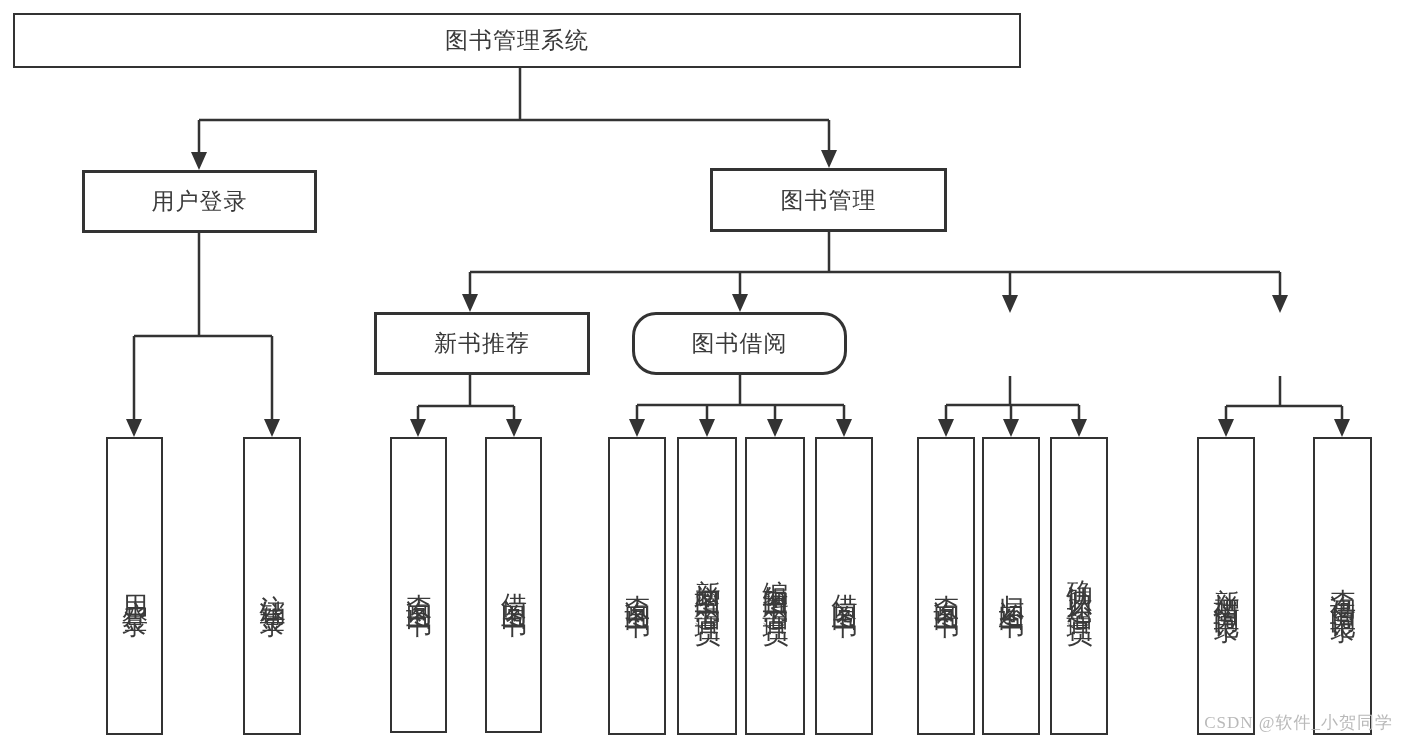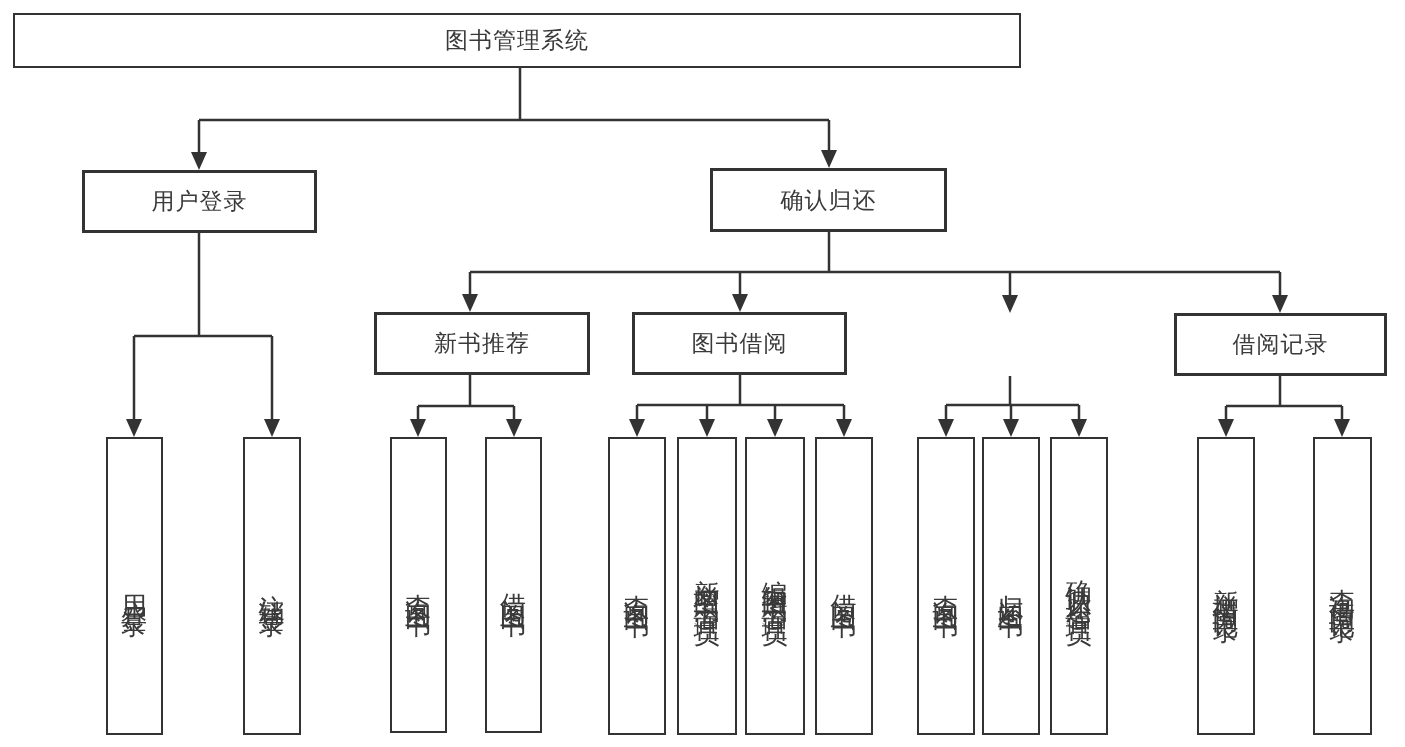--- a/index.html
+++ b/index.html
@@ -8,20 +8,21 @@
     --bg:#ffffff;
     --watermark:#b9b9b9;
   }
   html,body{margin:0;padding:0;background:var(--bg);}
   body{font-family:"Liberation Sans","DejaVu Sans",sans-serif;}
   .canvas{
     position:relative;
     width:1405px;height:739px;
     background:var(--bg);
     overflow:hidden;
+    font-family:Liberation Serif, serif;
   }
   .connectors{
     position:absolute;left:0;top:0;width:1405px;height:747px;
   }
   .node{
     position:absolute;
     box-sizing:border-box;
     background:var(--bg);
     border:3px solid var(--line);
     display:flex;
@@ -90,31 +91,28 @@
   </svg>
 
   <div class="node root" style="left:13px;top:13px;width:1008px;height:55px;">
     <span class="hlabel">图书管理系统</span>
   </div>
 
   <div class="node" style="left:82px;top:170px;width:235px;height:63px;">
     <span class="hlabel">用户登录</span>
   </div>
   <div class="node" style="left:710px;top:168px;width:237px;height:64px;">
-    <span class="hlabel">确认归还</span>
+    <span class="hlabel">图书管理</span>
   </div>
 
   <div class="node" style="left:362px;top:312px;width:216px;height:63px;margin-left:12px;">
     <span class="hlabel">新书推荐</span>
   </div>
-  <div class="node" style="left:632px;top:312px;width:215px;height:63px;">
+  <div class="node" style="left:632px;top:312px;width:215px;height:63px;border-radius:24px;">
     <span class="hlabel">图书借阅</span>
-  </div>
-  <div class="node" style="left:1174px;top:313px;width:213px;height:63px;">
-    <span class="hlabel">借阅记录</span>
   </div>
 
   <div class="node leaf" style="left:106px;top:437px;width:57px;height:298px;">
     <span class="vtext">用户登录</span>
   </div>
   <div class="node leaf" style="left:243px;top:437px;width:58px;height:298px;">
     <span class="vtext">注销登录</span>
   </div>
 
   <div class="node leaf" style="left:390px;top:437px;width:57px;height:296px;">
@@ -147,14 +145,15 @@
     <span class="vtext">确认归还（管理员）</span>
   </div>
 
   <div class="node leaf" style="left:1197px;top:437px;width:58px;height:298px;">
     <span class="vtext">新增借阅记录</span>
   </div>
   <div class="node leaf" style="left:1313px;top:437px;width:59px;height:298px;">
     <span class="vtext">查询借阅记录</span>
   </div>
 
+  <div class="watermark">CSDN @软件_小贺同学</div>
 
 </div>
 
 </body></html>

